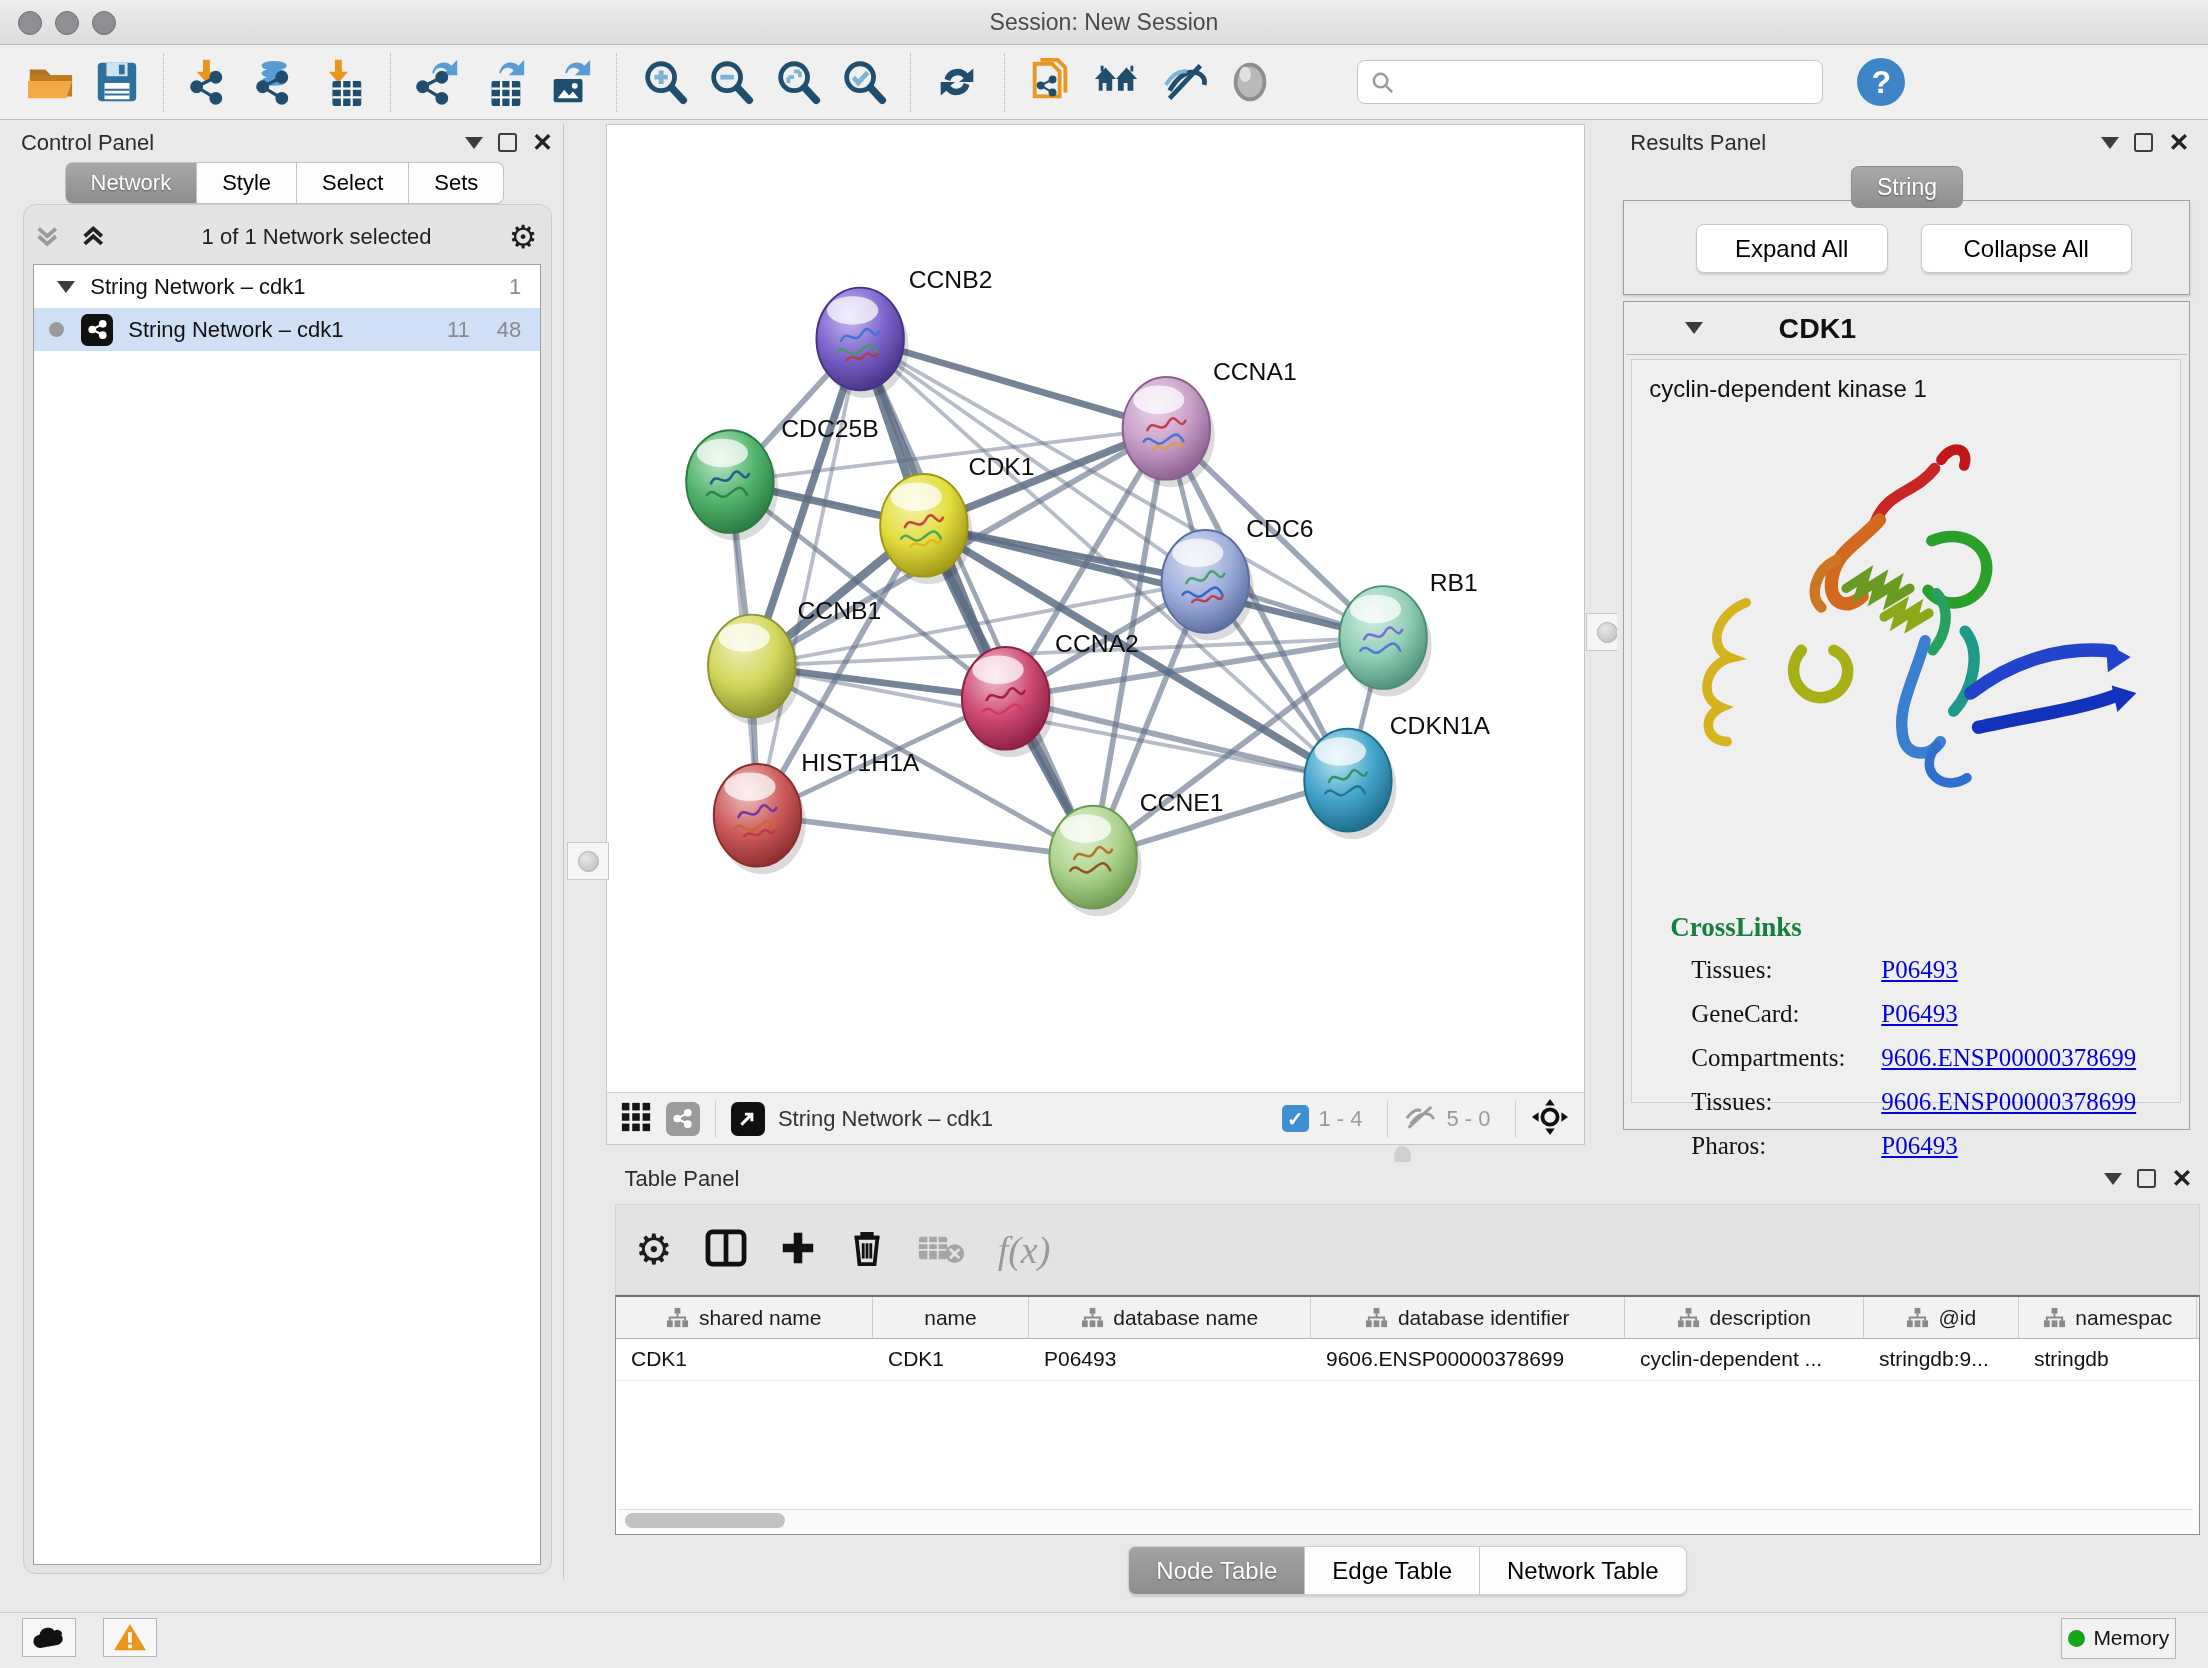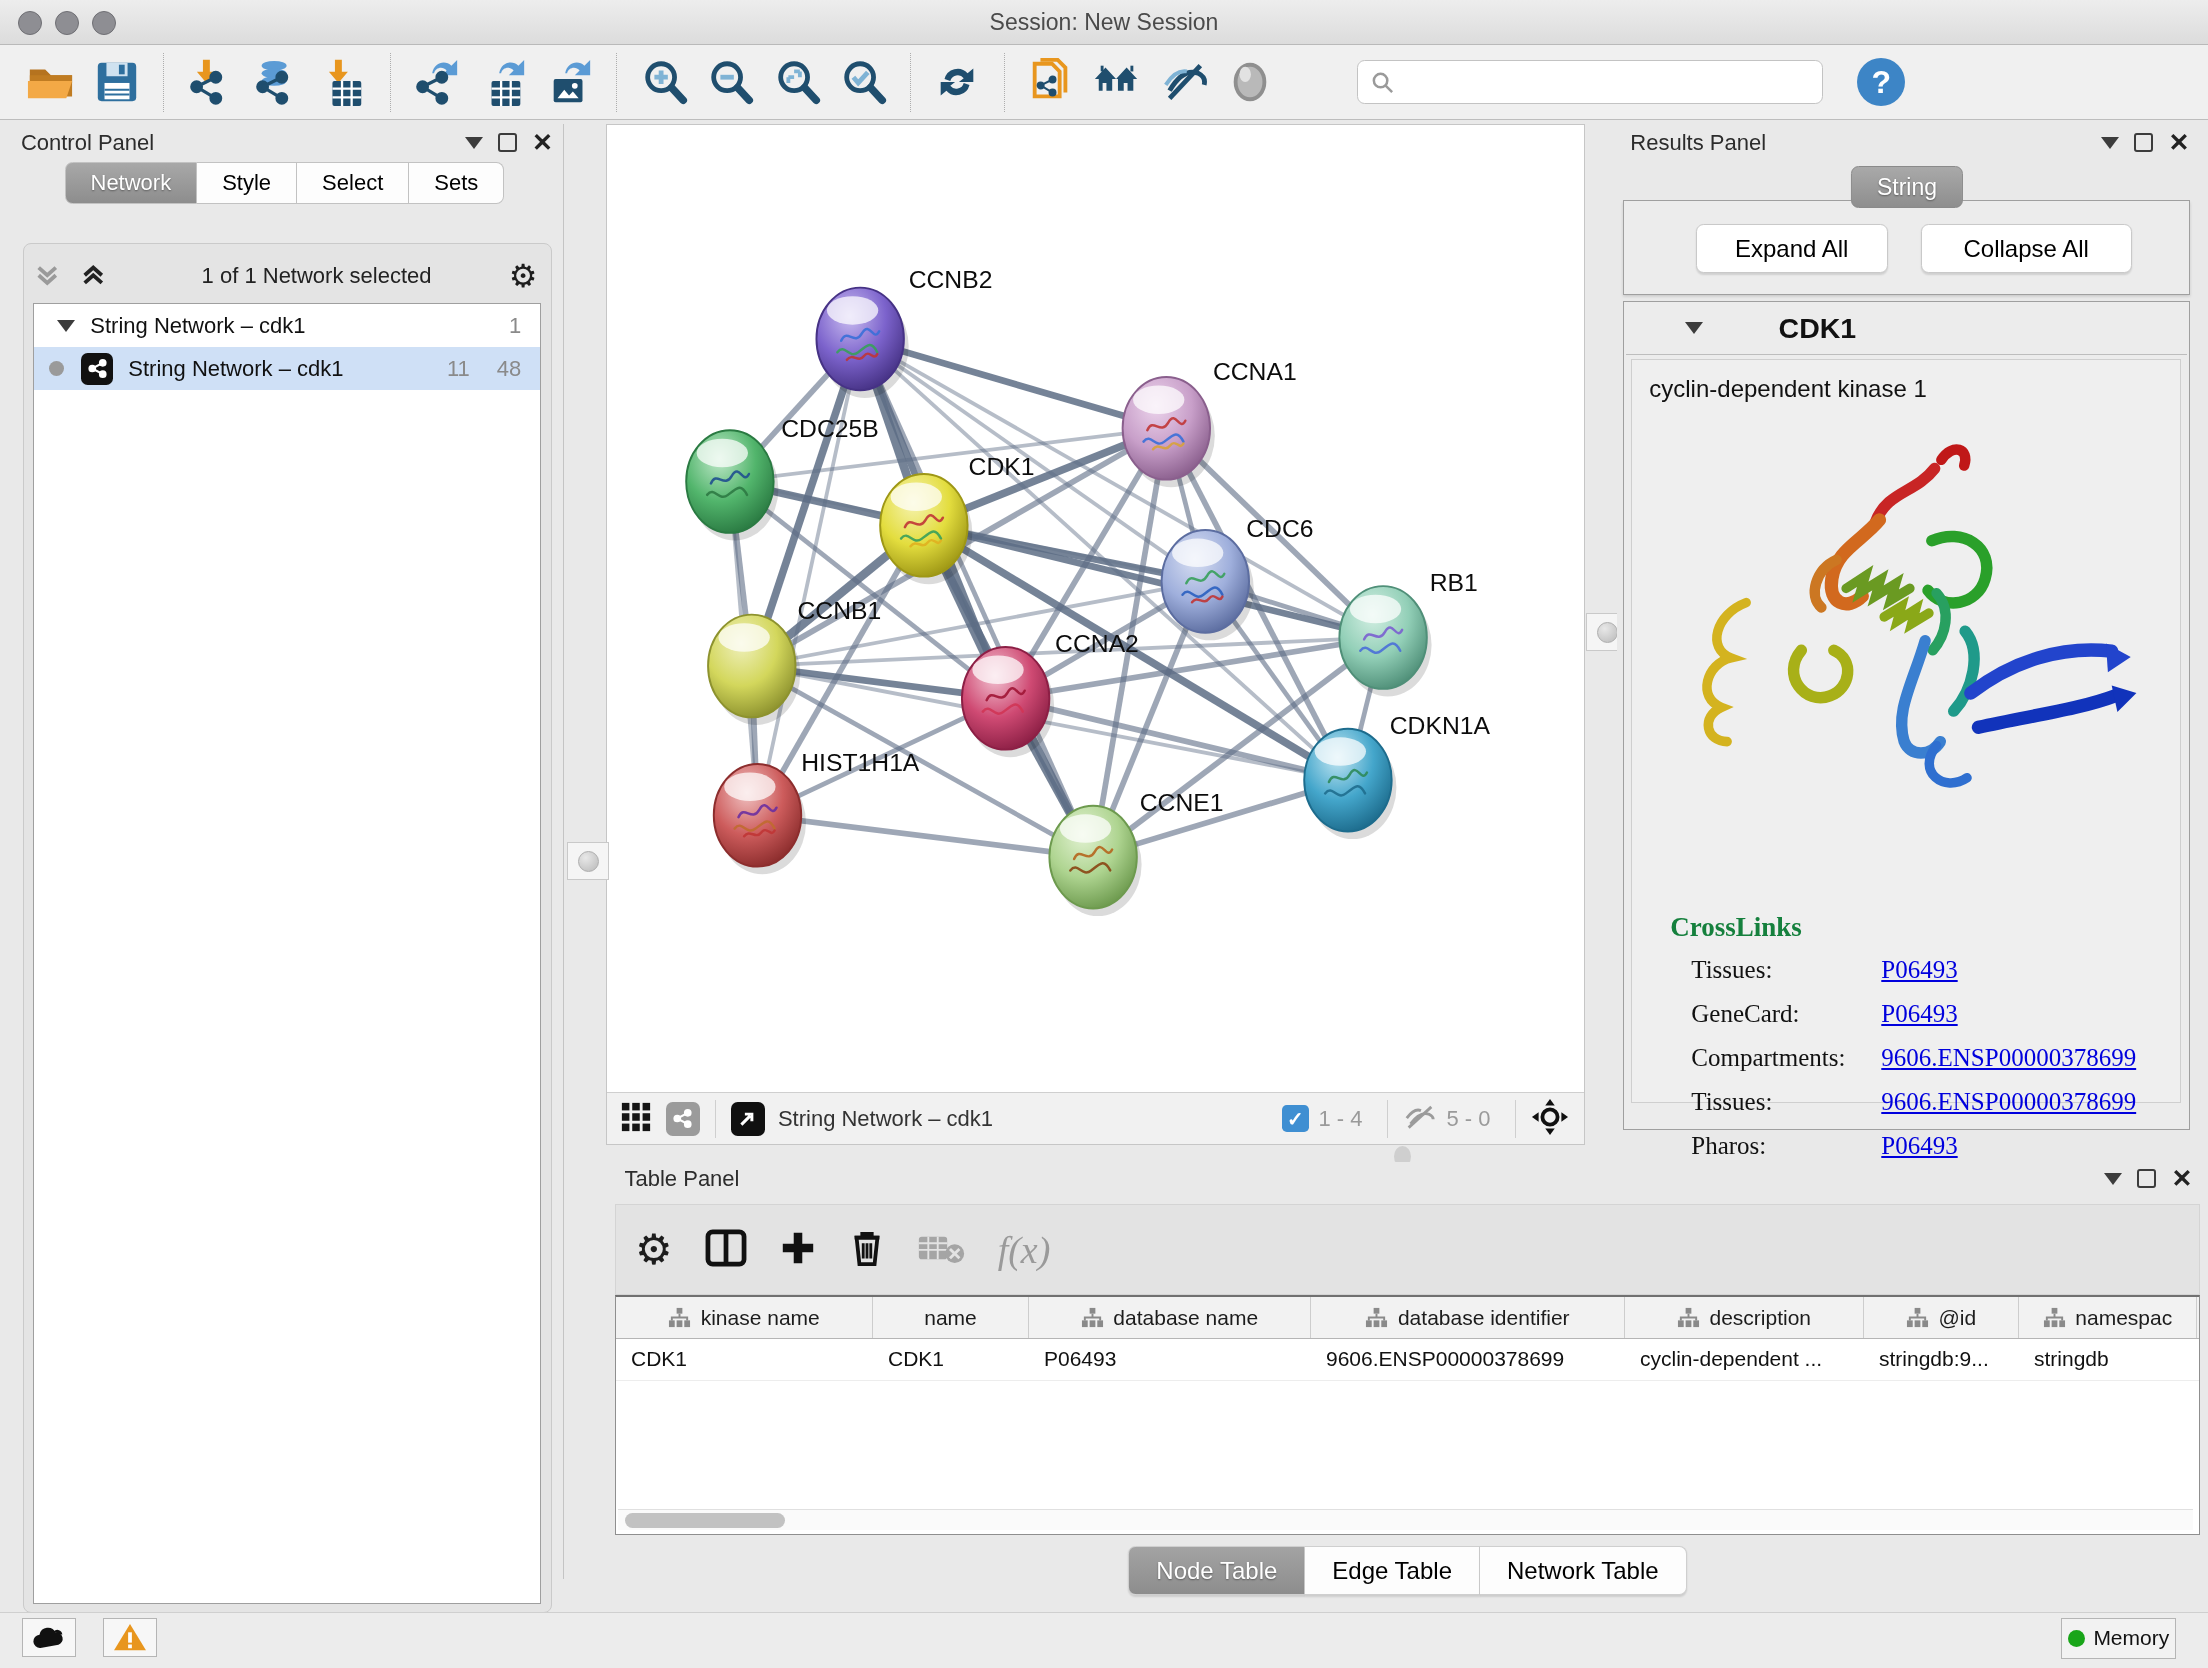--- a/index.html
+++ b/index.html
@@ -35,21 +35,21 @@
   #control-panel { position:absolute; left:9.5px; top:124px; width:554px; height:1455px;
     background:#e9e9e9; border-right:1px solid #c4c4c4; }
   #cp-header { position:absolute; left:11.4px; top:5.7px; right:9.5px; display:flex; justify-content:space-between; align-items:center; }
   #cp-tabs { position:absolute; left:55px; top:38px; display:flex; }
   .cp-tab { height:42px; padding:0 25px; display:flex; align-items:center; font-size:22px;
     background:#fdfdfd; border:1px solid #c2c2c2; border-left:none; }
   .cp-tab:first-child { border-left:1px solid #c2c2c2; border-radius:7.6px 0 0 7.6px; }
   .cp-tab:last-child { border-radius:0 7.6px 7.6px 0; }
   .cp-tab.sel { background:linear-gradient(#a8a8a8,#8d8d8d); color:#fff; text-shadow:0 1px 1.9px rgba(0,0,0,.4); }
   #cp-body { position:absolute; left:13.3px; top:80px; width:529px; height:1370px;
-    background:#e4e4e4; border:1px solid #cacaca; border-radius:8px;margin-top:39px; }
+    background:#e4e4e4; border:1px solid #cacaca; border-radius:13px; }
   #cp-statusrow { position:absolute; left:9.5px; top:13.3px; right:13.3px; height:38px; display:flex; align-items:center; }
   #cp-statusrow .chev { margin-right:17px; }
   #cp-selection-status { flex:1; text-align:center; font-size:22px; color:#222; }
   .gear-glyph { font-size:32px; color:#1d1d1d; line-height:32px; }
   #cp-tree { position:absolute; left:9.5px; top:59px; width:508px; height:1301px; background:#fff; border:1px solid #9f9f9f; }
   .tree-row { height:43px; display:flex; align-items:center; font-size:22px; color:#111; }
   .tree-row .count { color:#8a8a8a; }
   .tree-row.sel { background:#cfe0f6; }
   .share-badge { width:32px; height:32px; background:#111; border-radius:6.7px; display:flex; align-items:center; justify-content:center; }
   .dot-gray { width:15px; height:15px; border-radius:50%; background:#9a9a9a; }
@@ -743,21 +743,21 @@
         <div class="tp-col" style="width: 257px;">
           <svg width="23" height="23" viewBox="0 0 24 24">
             <g fill="#8a8a8a">
               <rect x="9" y="2" width="6" height="6"></rect>
               <rect x="1" y="15" width="6" height="7"></rect>
               <rect x="9" y="15" width="6" height="7"></rect>
               <rect x="17" y="15" width="6" height="7"></rect>
               <path d="M12 8 v4 M4 15 v-3 h16 v3" stroke="#8a8a8a" stroke-width="2" fill="none"></path>
             </g>
           </svg>
-          <span>kinase name</span>
+          <span>shared name</span>
         </div>
         <div class="tp-col" style="width: 156px;">
           <span>name</span>
         </div>
         <div class="tp-col" style="width: 282px;">
           <svg width="23" height="23" viewBox="0 0 24 24">
             <g fill="#8a8a8a">
               <rect x="9" y="2" width="6" height="6"></rect>
               <rect x="1" y="15" width="6" height="7"></rect>
               <rect x="9" y="15" width="6" height="7"></rect>

